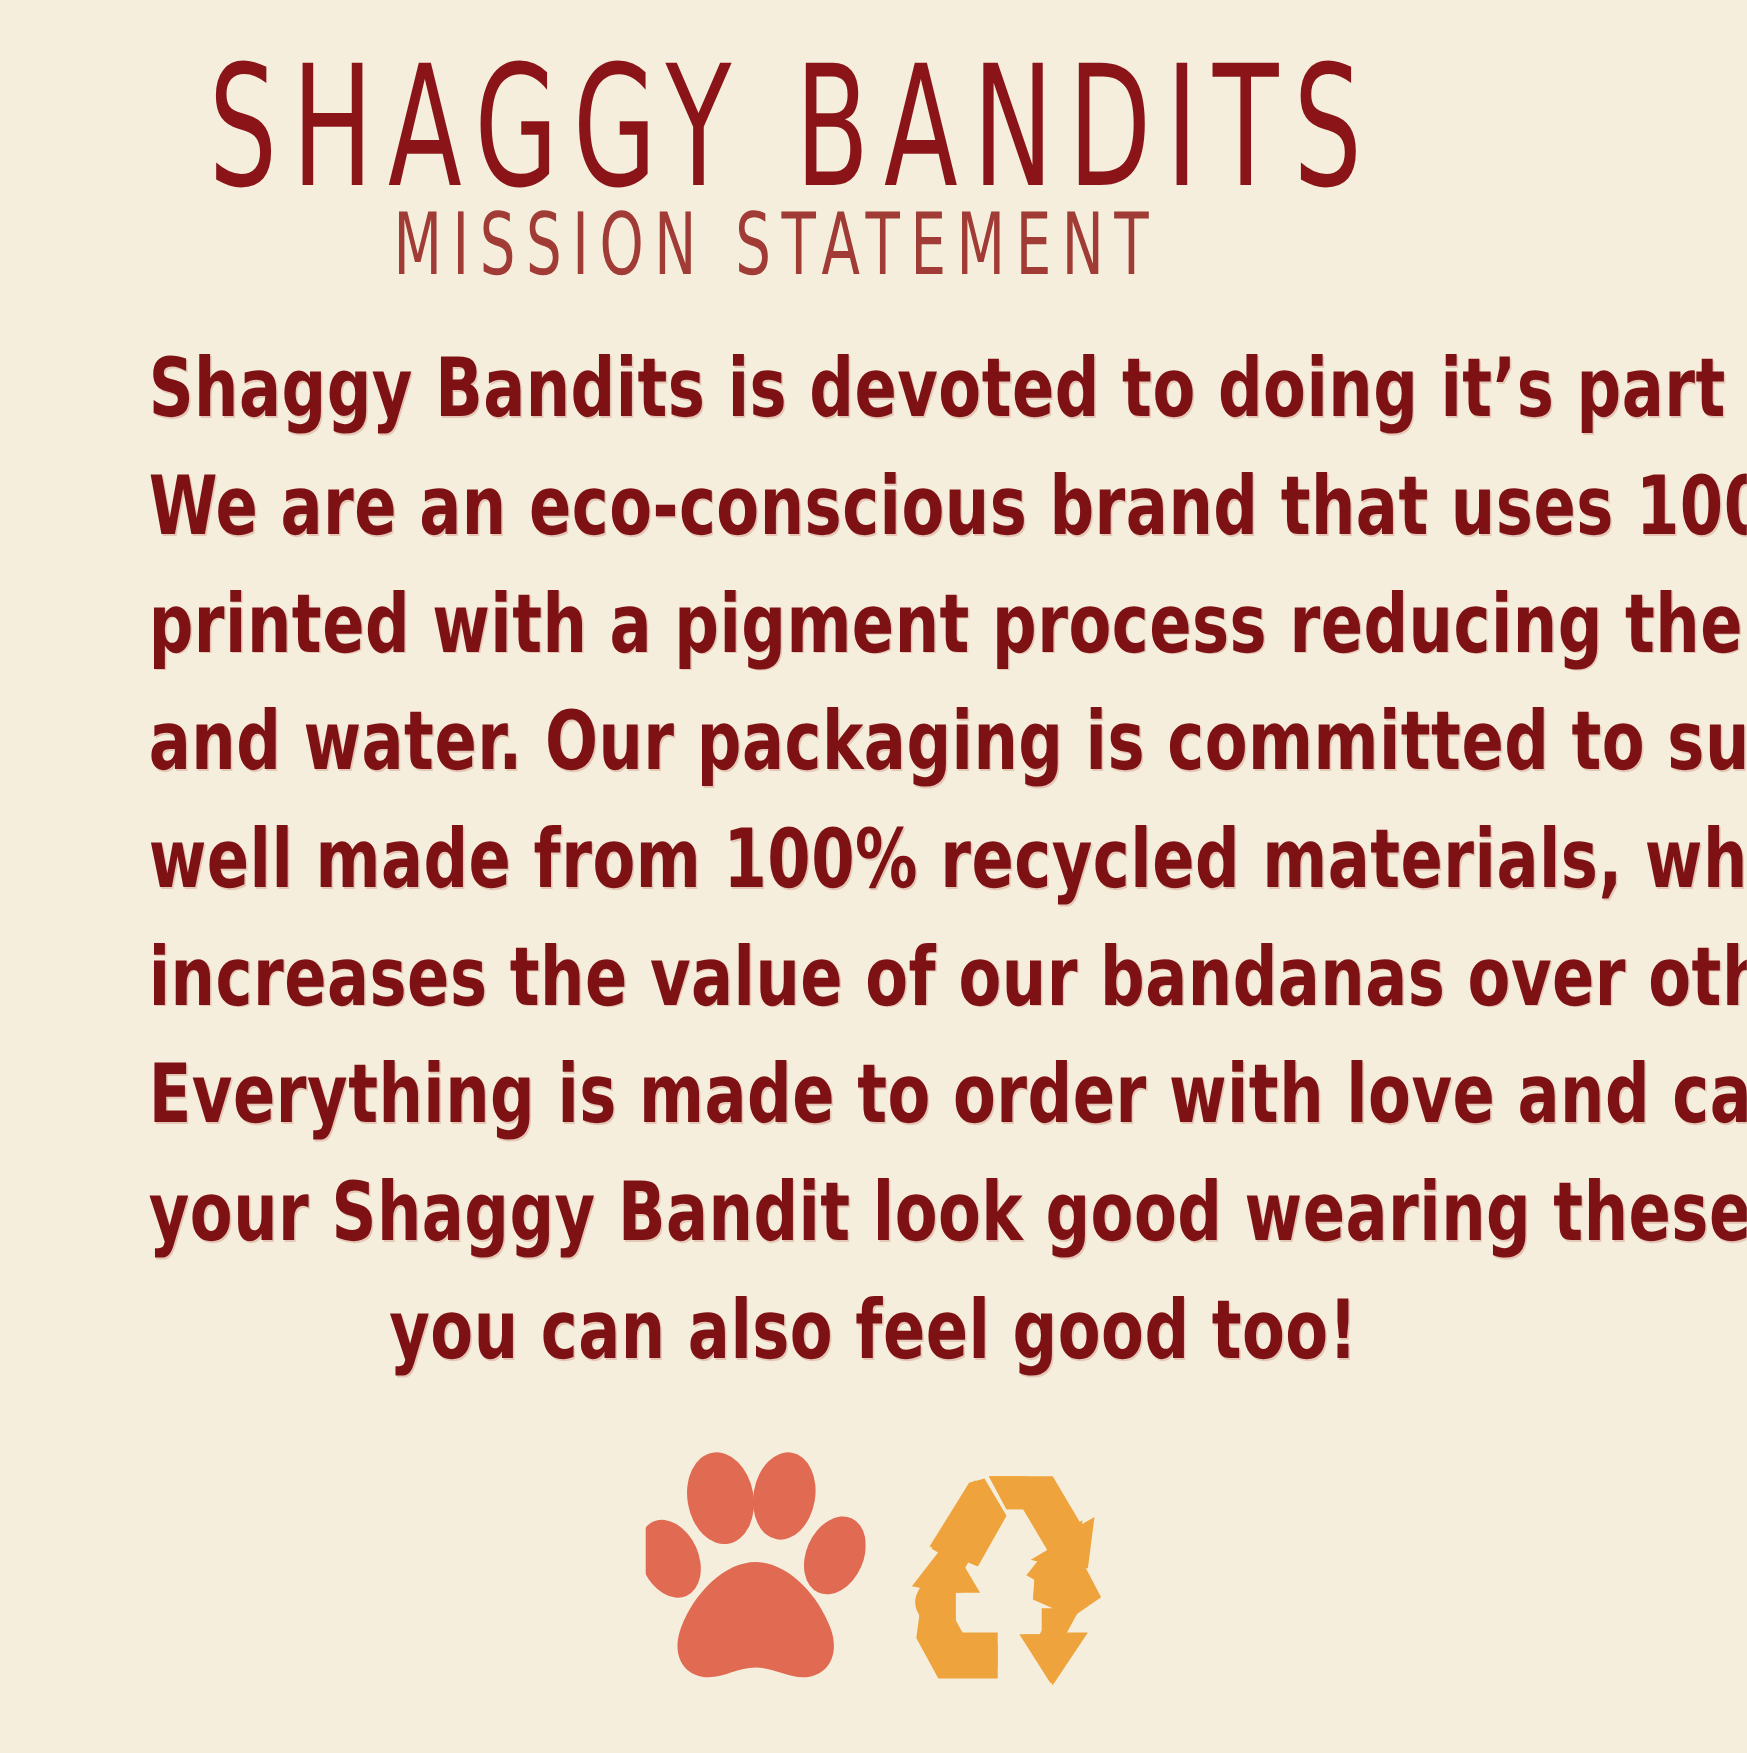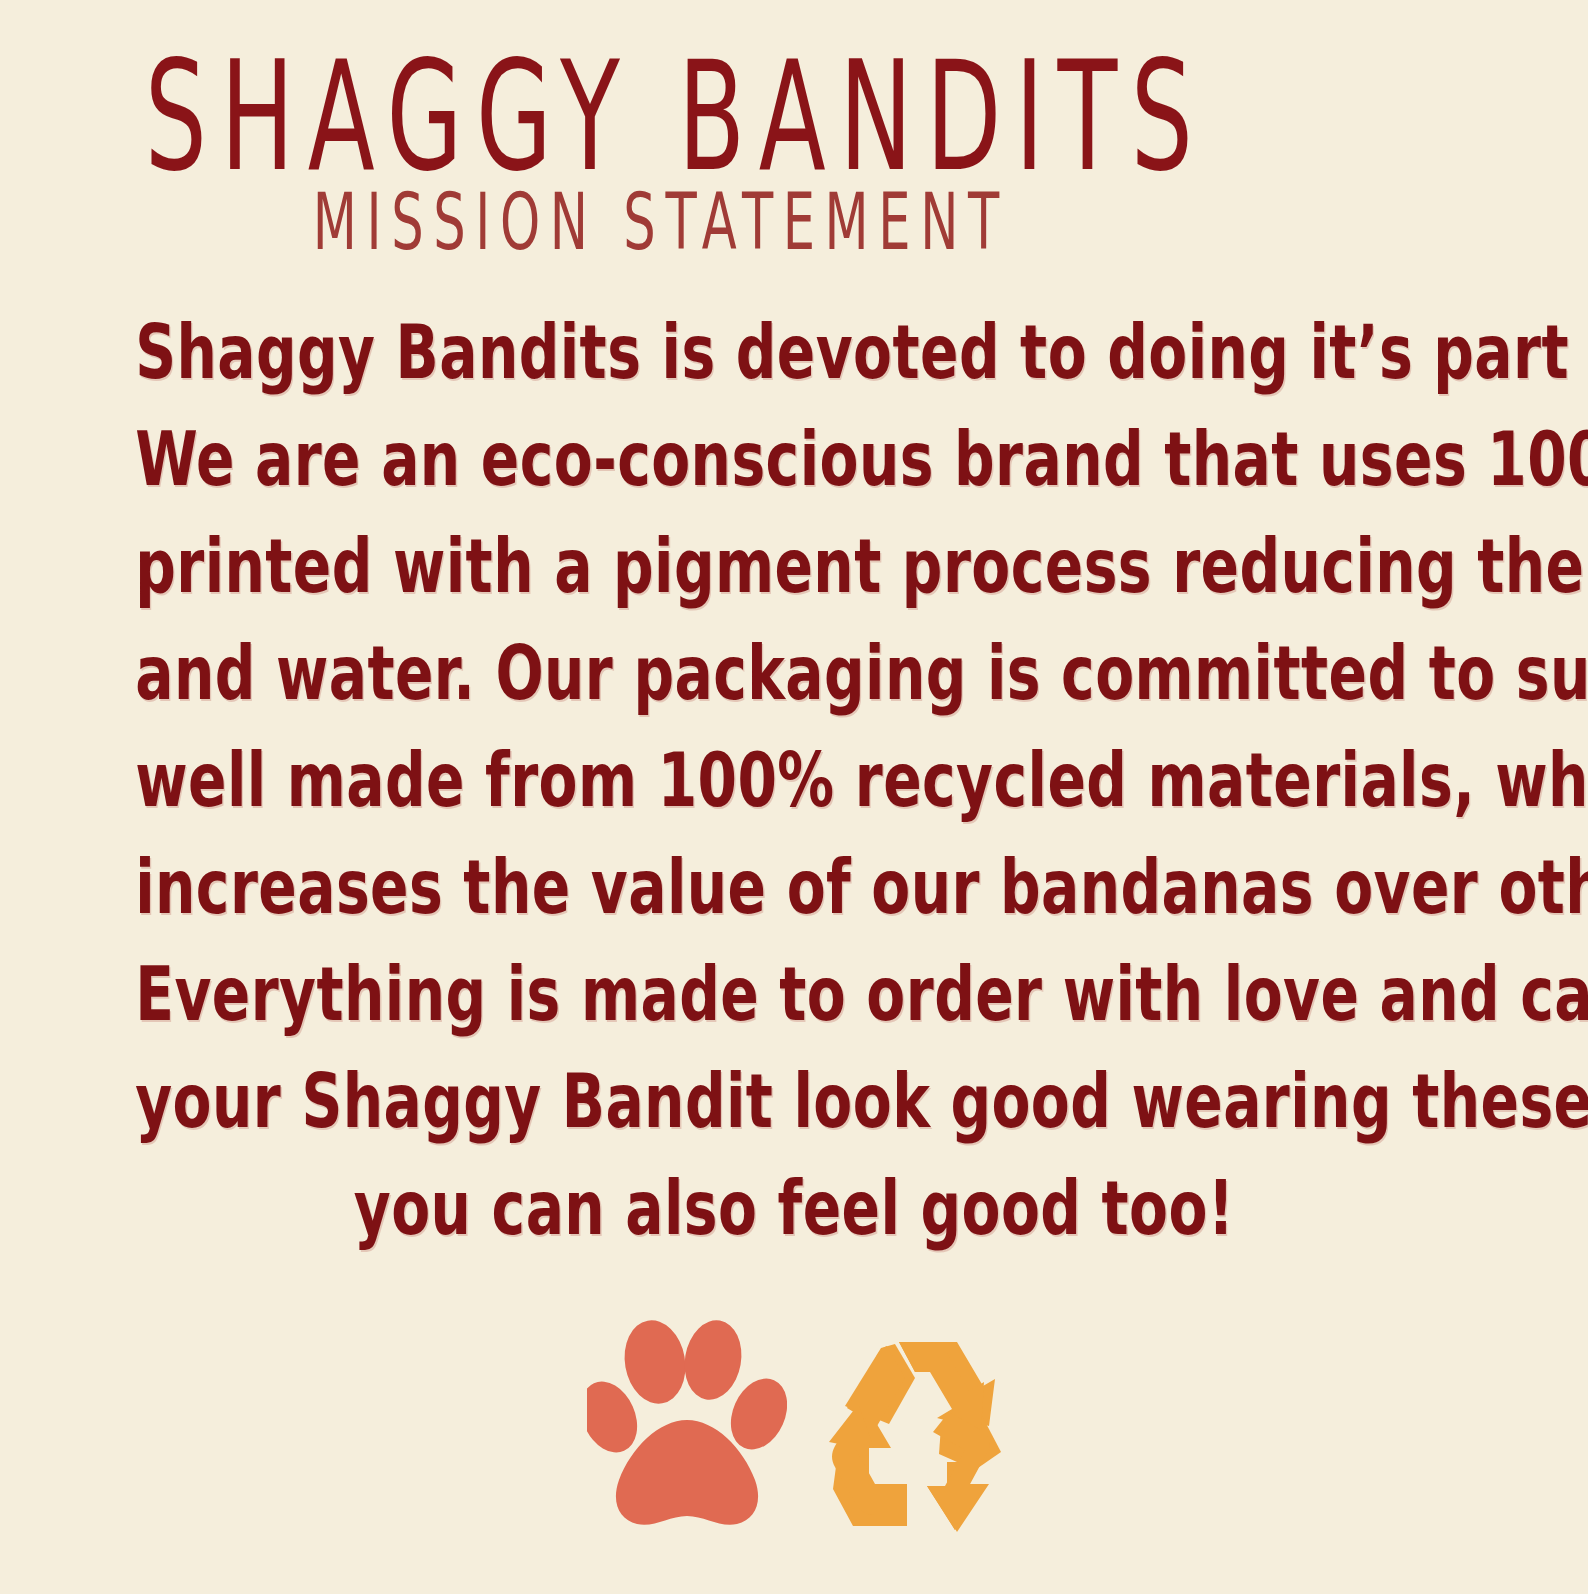--- a/index.html
+++ b/index.html
@@ -22,20 +22,21 @@
     box-sizing: border-box;
   }
 
   
   .header {
     position: absolute;
     top: 0;
     left: 0;
     width: 1312px;
     text-align: center;
+    padding-left: 45px;
   }
 
   .brand-title {
     margin: 0;
     padding-top: 36px;
     color: #8A1418;
     font-family: "Liberation Sans Narrow", "DejaVu Sans Condensed", "Liberation Sans", sans-serif;
     font-size: 136px;
     font-weight: 400;
     letter-spacing: 17px;

